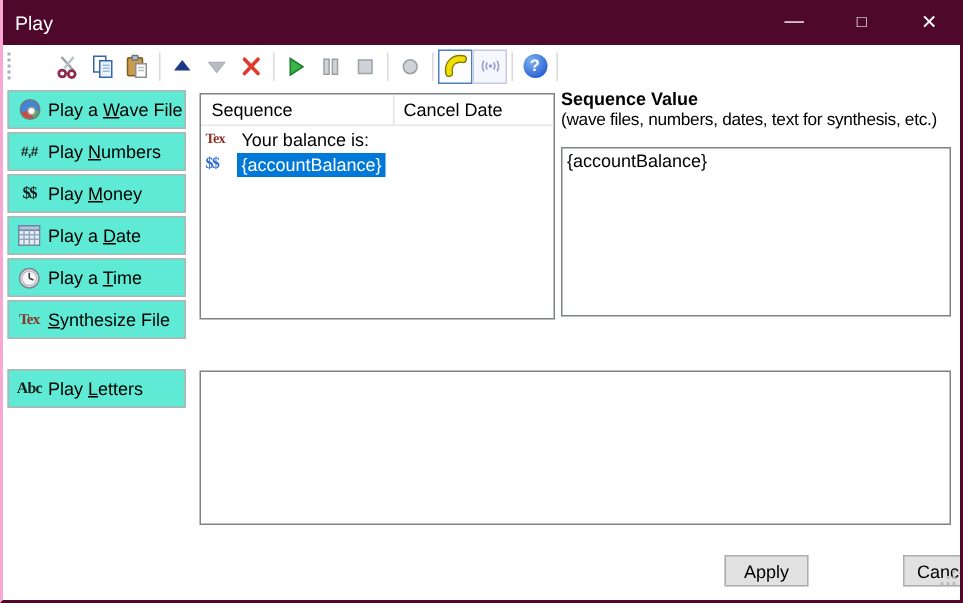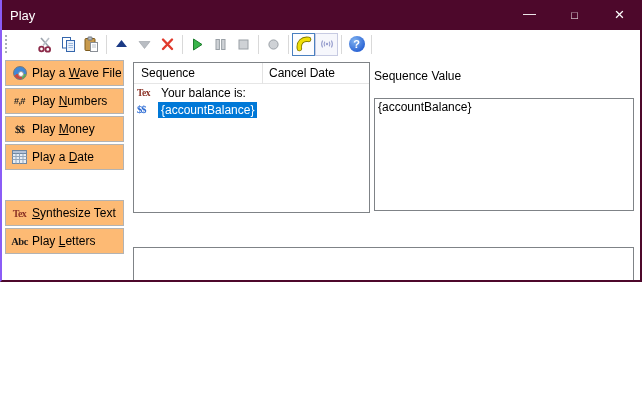--- a/index.html
+++ b/index.html
@@ -1,20 +1,20 @@
 <!DOCTYPE html>
 <html><head>
 <meta charset="utf-8">
 <style>
   * { box-sizing: border-box; }
   html,body { margin:0; padding:0; background:#ffffff; }
   .window {
-    position:relative; width:642px; height:282px;
+    position:relative; width:642px; height:402px;
     background:#fff;
-    border-left:2px solid #8b5cf6; border-right:2px solid #4d082b; border-bottom:2px solid #4d082b;
+    border-left:2px solid #f9a8d4; border-right:2px solid #4d082b; border-bottom:2px solid #4d082b;
     font-family:"Liberation Sans", sans-serif; color:#000;
     overflow:hidden;
   }
   
   .titlebar {
     position:absolute; left:-2px; top:0; width:642px; height:30px;
     background:#4d082b; color:#fff; display:flex; align-items:center;
   }
   .titlebar .title { margin-left:10px; font-size:13px; }
   .titlebar .controls { margin-left:auto; display:flex; height:30px; }
@@ -40,21 +40,21 @@
   .help-circle {
     width:16px; height:16px; border-radius:50%;
     background:radial-gradient(circle at 35% 30%, #7fb2f0, #2a63d4 75%);
     color:#fff; font-size:11px; font-weight:bold; line-height:16px; text-align:center;
   }
   
   .content { position:absolute; left:0; top:58px; width:638px; height:342px; background:#fff; }
   
   .side-btn {
     position:absolute; left:3px; width:119px; height:26px;
-    background:#fdba74; border:1px solid #b3b3b3;
+    background:#5eead4; border:1px solid #b3b3b3;
     display:flex; align-items:center; padding:0 0 0 4px; gap:3px;
     font-size:12px; cursor:default;
   }
   .side-ic { width:19px; min-width:19px; display:flex; align-items:center; justify-content:center; }
   .accel { text-decoration:underline; }
   .glyph-num  { font-weight:bold; font-size:9px;  color:#222; letter-spacing:-0.5px; }
   .glyph-money{ font-family:"Liberation Serif",serif; font-weight:bold; font-size:11px; color:#1a1a1a; letter-spacing:-1px; }
   .glyph-tex  { font-family:Liberation Serif, serif; font-weight:bold; font-size:10px; color:#8b3226; letter-spacing:-0.5px; }
   .glyph-abc  { font-family:"Liberation Serif",serif; font-weight:bold; font-size:10.5px; color:#1a1a1a; letter-spacing:-0.5px; }
   .disc { width:14px; height:14px; border-radius:50%; position:relative;
@@ -68,21 +68,21 @@
   .seq-head .c1 { width:128px; padding-left:7px; }
   .seq-head .vdiv { width:1px; height:21px; background:#e3e3e3; }
   .seq-head .c2 { padding-left:6px; }
   .seq-row { height:17px; display:flex; align-items:center; padding-left:3px; cursor:default; }
   .row-ic { width:21px; min-width:21px; display:flex; align-items:center; }
   .row-ic .glyph-tex { font-size:9.5px; }
   .row-ic .glyph-money-blue { font-family:"Liberation Serif",serif; font-weight:bold; font-size:10.5px; color:#2b6bd4; letter-spacing:-1px; }
   .row-label { padding:1px 3px; white-space:nowrap; }
   .seq-row.selected .row-label { background:#0078d7; color:#fff; }
   
-  .sv-label { position:absolute; left:372px; top:11px; font-size:12px; line-height:15px; white-space:nowrap; }
+  .sv-label { position:absolute; left:372px; top:1px; font-size:12px; line-height:15px; white-space:nowrap;font-weight:bold; }
   .sv-sublabel { position:absolute; left:372px; top:16px; font-size:11.5px; letter-spacing:-0.2px; white-space:nowrap; }
   textarea.box {
     position:absolute; border:1px solid #7f8387; background:#fff; resize:none; outline:none;
     font-family:"Liberation Sans",sans-serif; font-size:12px; padding:1px 3px; overflow:hidden;
   }
   .sv-box { left:372px; top:40px; width:260px; height:113px; }
   .phrase-label { position:absolute; left:131px; top:168px; font-size:12px; }
   .phrase-box { left:131px; top:189px; width:501px; height:103px; }
   
   .btn {
@@ -240,25 +240,35 @@
     <button class="side-btn" style="top:86px">
       <span class="side-ic">
         <svg width="15" height="14" viewBox="0 0 15 14">
           <rect x="0.5" y="0.5" width="14" height="13" fill="#e8eef5" stroke="#6e86a0"></rect>
           <rect x="0.5" y="0.5" width="14" height="3" fill="#b3c2d8" stroke="#6e86a0"></rect>
           <path d="M0.5 6.5 H14.5 M0.5 9.5 H14.5 M4 3.5 V13.5 M7.5 3.5 V13.5 M11 3.5 V13.5" stroke="#93a7bd" fill="none"></path>
         </svg>
       </span>
       <span><span>Play a </span><span class="accel">D</span><span>ate</span></span>
     </button>
+    <button class="side-btn" style="top:114px">
+      <span class="side-ic">
+        <svg width="15" height="15" viewBox="0 0 15 15">
+          <circle cx="7.5" cy="7.5" r="6.5" fill="#e8e8ea" stroke="#7d828a"></circle>
+          <circle cx="7.5" cy="7.5" r="4.9" fill="#f7f7f8" stroke="#b9bdc3"></circle>
+          <path d="M7.5 7.5 L7.5 3.8 M7.5 7.5 L10.3 8.6" stroke="#3c4148" stroke-width="1.1" fill="none"></path>
+        </svg>
+      </span>
+      <span><span>Play a </span><span class="accel">T</span><span>ime</span></span>
+    </button>
     <button class="side-btn" style="top:142px">
       <span class="side-ic glyph-tex">Tex</span>
-      <span><span></span><span class="accel">S</span><span>ynthesize Text</span></span>
-    </button>
-    <button class="side-btn" style="top:170px">
+      <span><span></span><span class="accel">S</span><span>ynthesize File</span></span>
+    </button>
+    <button class="side-btn" style="top:188px">
       <span class="side-ic glyph-abc">Abc</span>
       <span><span>Play </span><span class="accel">L</span><span>etters</span></span>
     </button>
 
     <div class="seq-list">
       <div class="seq-head">
         <span class="c1">Sequence</span>
         <span class="vdiv"></span>
         <span class="c2">Cancel Date</span>
       </div>
@@ -270,23 +280,25 @@
       </div>
       <div class="seq-row selected">
         <span class="row-ic">
             <span class="glyph-money-blue">$$</span>
           </span>
         <span class="row-label">{accountBalance}</span>
       </div>
     </div>
 
     <div class="sv-label">Sequence Value</div>
+    <div class="sv-sublabel">(wave files, numbers, dates, text for synthesis, etc.)</div>
     <textarea class="box sv-box" spellcheck="false" style="">{accountBalance}</textarea>
 
     <textarea class="box phrase-box" spellcheck="false" style=""></textarea>
 
+    <button class="btn btn-apply">Apply</button>
     <button class="btn btn-cancel">Cancel</button>
 
     <div class="resize-grip">
         <i></i>
       </div>
   </div>
 </div>
 
 </body></html>

